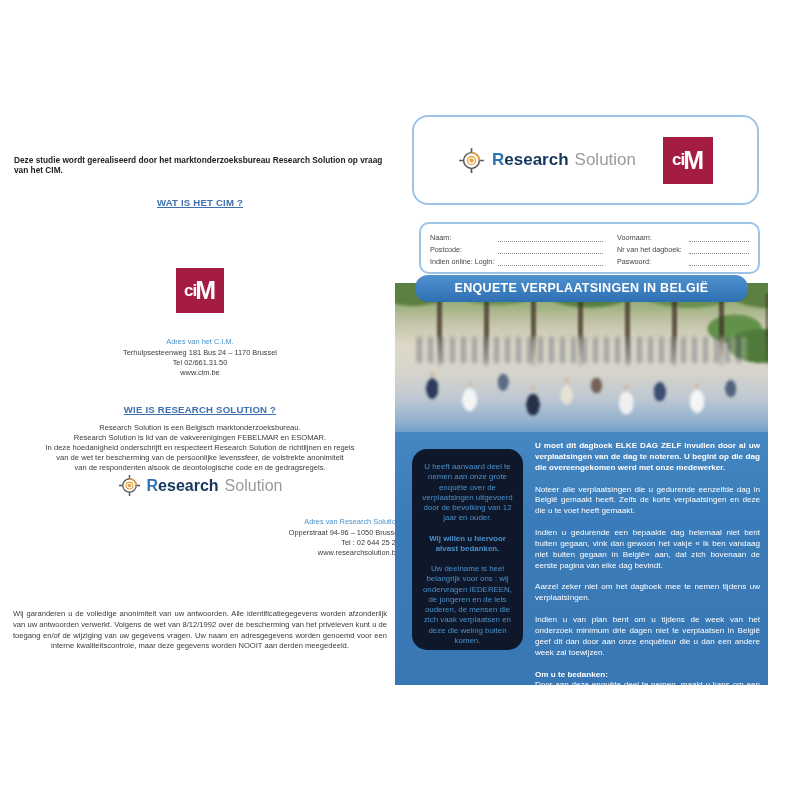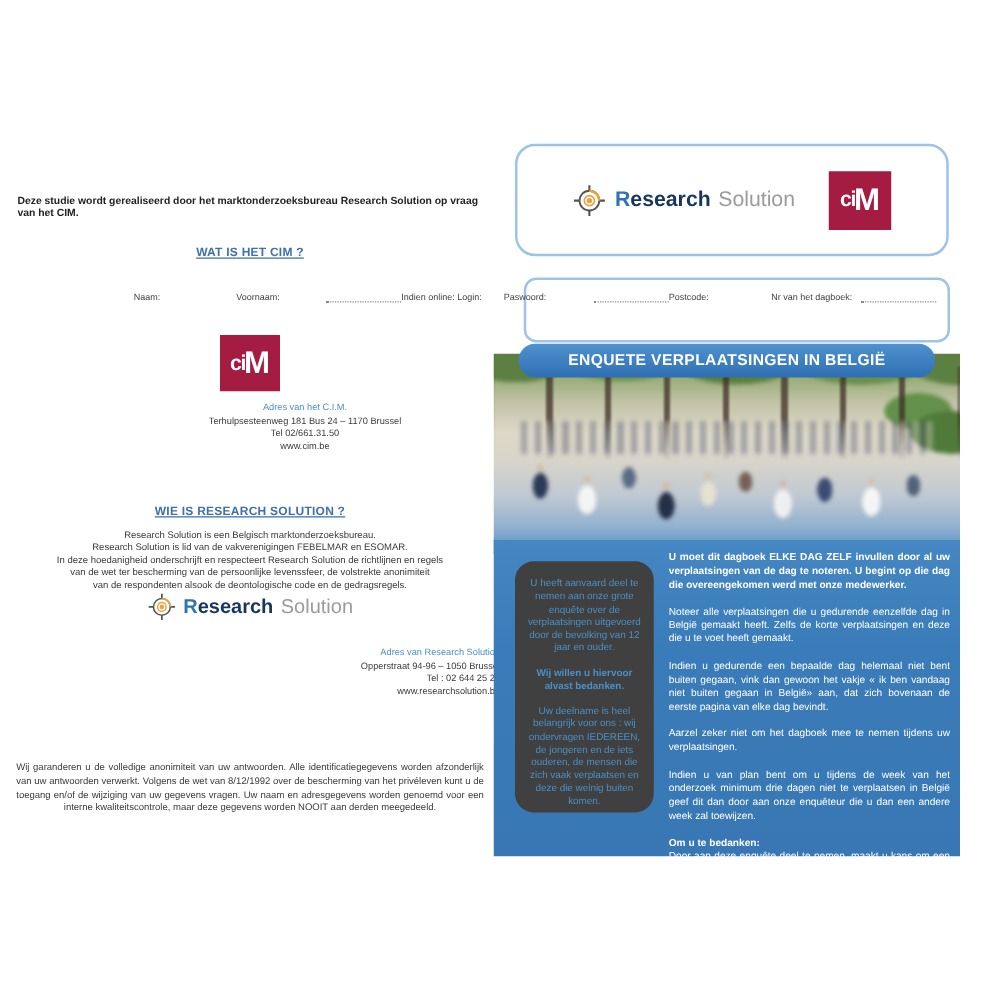--- a/index.html
+++ b/index.html
@@ -18,21 +18,21 @@
 
   .cim-logo { background:var(--cim-red,#a51c42); color:#fff; display:flex; align-items:center;
               justify-content:center; }
   .cim-logo-left { left:176px; top:268px; width:48px; height:45px; }
   .cim-ci { font-size:17px; font-weight:bold; letter-spacing:-1px; }
   .cim-m  { font-size:25px; font-weight:bold; margin-left:-1px; line-height:1; }
 
   .addr { left:0; width:400px; text-align:center; font-size:7.4px; color:#3a3a3a; line-height:1.4;
           white-space:pre-line; }
   .addr-label { color:var(--link-blue,#4a86c8); display:block; }
-  .cim-addr { top:311px;padding-left:44px; } .rs-addr { top:507px;text-align:right; }
+  .cim-addr { top:327px; } .rs-addr { top:507px;text-align:right; }
 
   .rs-logo { left:0; top:474px; width:400px; display:flex; align-items:center; justify-content:center; }
   .rs-logo .tgt { width:23px; height:23px; margin-right:6px; }
   .rs-name { font-size:16px; font-weight:bold; color:#16365c; }
   .rs-r { color:#2e74b5; }
   .rs-sol { font-size:16px; color:#9b9b9b; margin-left:6px; font-weight:normal; }
 
   .footer { left:13px; top:609px; width:374px; font-size:7.6px; color:#3a3a3a; line-height:1.42;
             text-align:justify; text-align-last:center; }
 
@@ -41,21 +41,21 @@
                 border-radius:16px; box-sizing:border-box; display:flex; align-items:center;
                 justify-content:space-between; padding:0 44px; background:#fff; }
   .header-box .tgt { width:27px; height:27px; margin-right:7px; }
   .header-box .rs-name { font-size:17px; }
   .header-box .rs-sol { font-size:17px; }
   .rs-logo-inline { display:flex; align-items:center; }
   .cim-logo-sm { width:50px; height:47px; }
 
   .form-box { left:419px; top:222px; width:341px; height:52px; border:2px solid var(--box-border,#9dc3e6);
               border-radius:10px; box-sizing:border-box; padding:6px 9px 5px; display:flex;
-              flex-direction:row; justify-content:flex-end; background:#fff; }
+              flex-direction:column; justify-content:flex-start; background:#fff; }
   .form-row { display:flex; align-items:flex-end; font-size:7.2px; color:#444; height:12px; }
   .fl1 { width:66px; flex:none; }
   .dots { flex:1; border-bottom:1px dotted #8a8a8a; height:8px; margin:0 2px; }
   .fl2 { width:72px; flex:none; margin-left:12px; }
   .dots2 { flex:none; width:60px; border-bottom:1px dotted #8a8a8a; height:8px; }
 
   .banner { left:415px; top:275px; width:333px; height:27px; border-radius:13px;
             background:linear-gradient(180deg,#4f92cf,var(--banner-blue,#2f6fb2));
             color:#fff; font-weight:bold; font-size:12.5px; text-align:center; line-height:27px;
             letter-spacing:.3px; z-index:3; }
@@ -94,21 +94,21 @@
       radial-gradient(4px 4px at 10% 57%, rgba(210,180,150,.9) 60%, transparent 61%),
       radial-gradient(4px 4px at 20% 63%, rgba(215,185,155,.9) 60%, transparent 61%),
       radial-gradient(4px 4px at 37% 66%, rgba(210,180,150,.9) 60%, transparent 61%),
       radial-gradient(4px 4px at 46% 61%, rgba(215,185,155,.9) 60%, transparent 61%),
       radial-gradient(4px 4px at 62% 65%, rgba(210,180,150,.9) 60%, transparent 61%),
       radial-gradient(4px 4px at 81% 64%, rgba(215,185,155,.9) 60%, transparent 61%); }
 
   .panel { left:395px; top:432px; width:373px; height:253px; z-index:2;
            background:linear-gradient(180deg,#4587c2 0%, var(--panel-blue,#3a7cb9) 35%, #3877b3 100%); }
 
-  .white-box { left:412px; top:449px; width:111px; height:201px; background:#404040; border-radius:15px;
+  .white-box { left:412px; top:449px; width:111px; height:201px; background:#0f172a; border-radius:15px;
                z-index:4; box-sizing:border-box; padding:13px 7px 4px; color:var(--link-blue,#4a90c8);
                font-size:7.9px; line-height:1.3; text-align:center; }
   .white-box p { margin:0 0 10px; }
   .bold { font-weight:bold; }
 
   .right-col { left:535px; top:441px; width:225px; z-index:4; color:#fff; font-size:8.1px;
                line-height:1.34; text-align:justify; }
   .right-col p { margin:0 0 11px; }
   .right-col .h6 { margin:0; font-weight:bold; text-align:left; }
 </style>
@@ -178,29 +178,29 @@
   </div>
 
   <div class="form-box">
     <div class="form-row">
       <span class="fl1">Naam:</span>
       <span class="dots"></span>
       <span class="fl2">Voornaam:</span>
       <span class="dots2"></span>
     </div>
     <div class="form-row">
+      <span class="fl1">Postcode:</span>
+      <span class="dots"></span>
+      <span class="fl2">Nr van het dagboek:</span>
+      <span class="dots2"></span>
+    </div>
+    <div class="form-row">
       <span class="fl1">Indien online: Login:</span>
       <span class="dots"></span>
       <span class="fl2">Paswoord:</span>
-      <span class="dots2"></span>
-    </div>
-    <div class="form-row">
-      <span class="fl1">Postcode:</span>
-      <span class="dots"></span>
-      <span class="fl2">Nr van het dagboek:</span>
       <span class="dots2"></span>
     </div>
   </div>
 
   <div class="banner">ENQUETE VERPLAATSINGEN IN BELGIË</div>
 
   <div class="photo">
     <div class="photo-inner"></div>
     <div class="photo-trunks"></div>
     <div class="crowd-band"></div>

